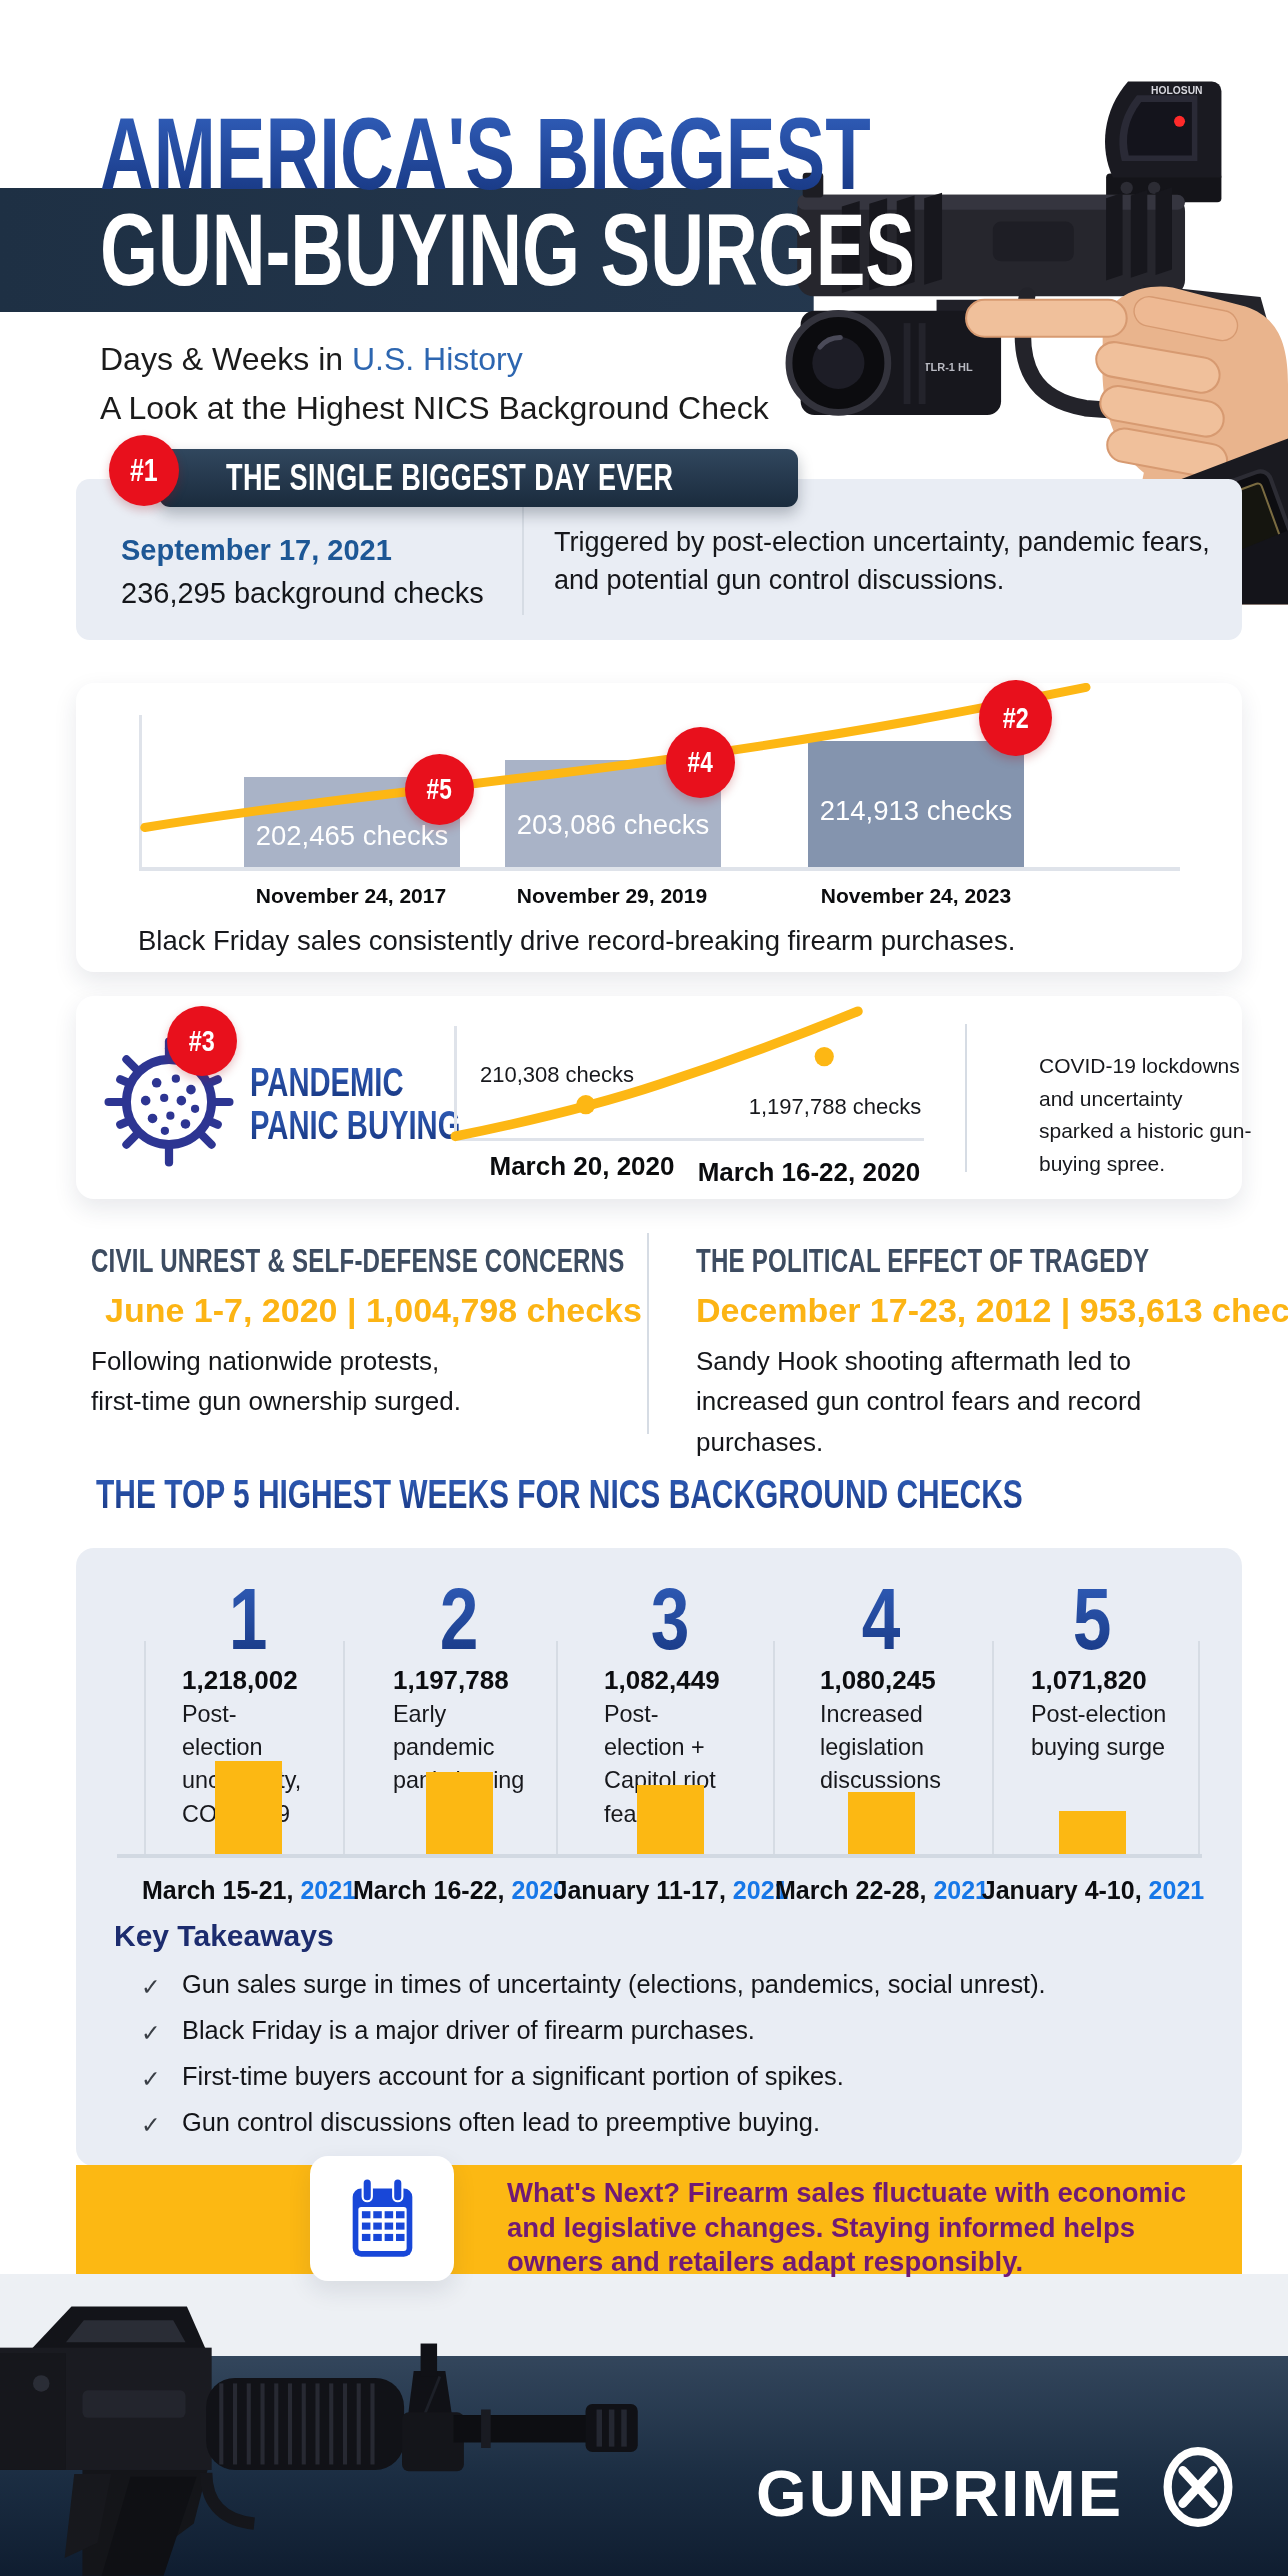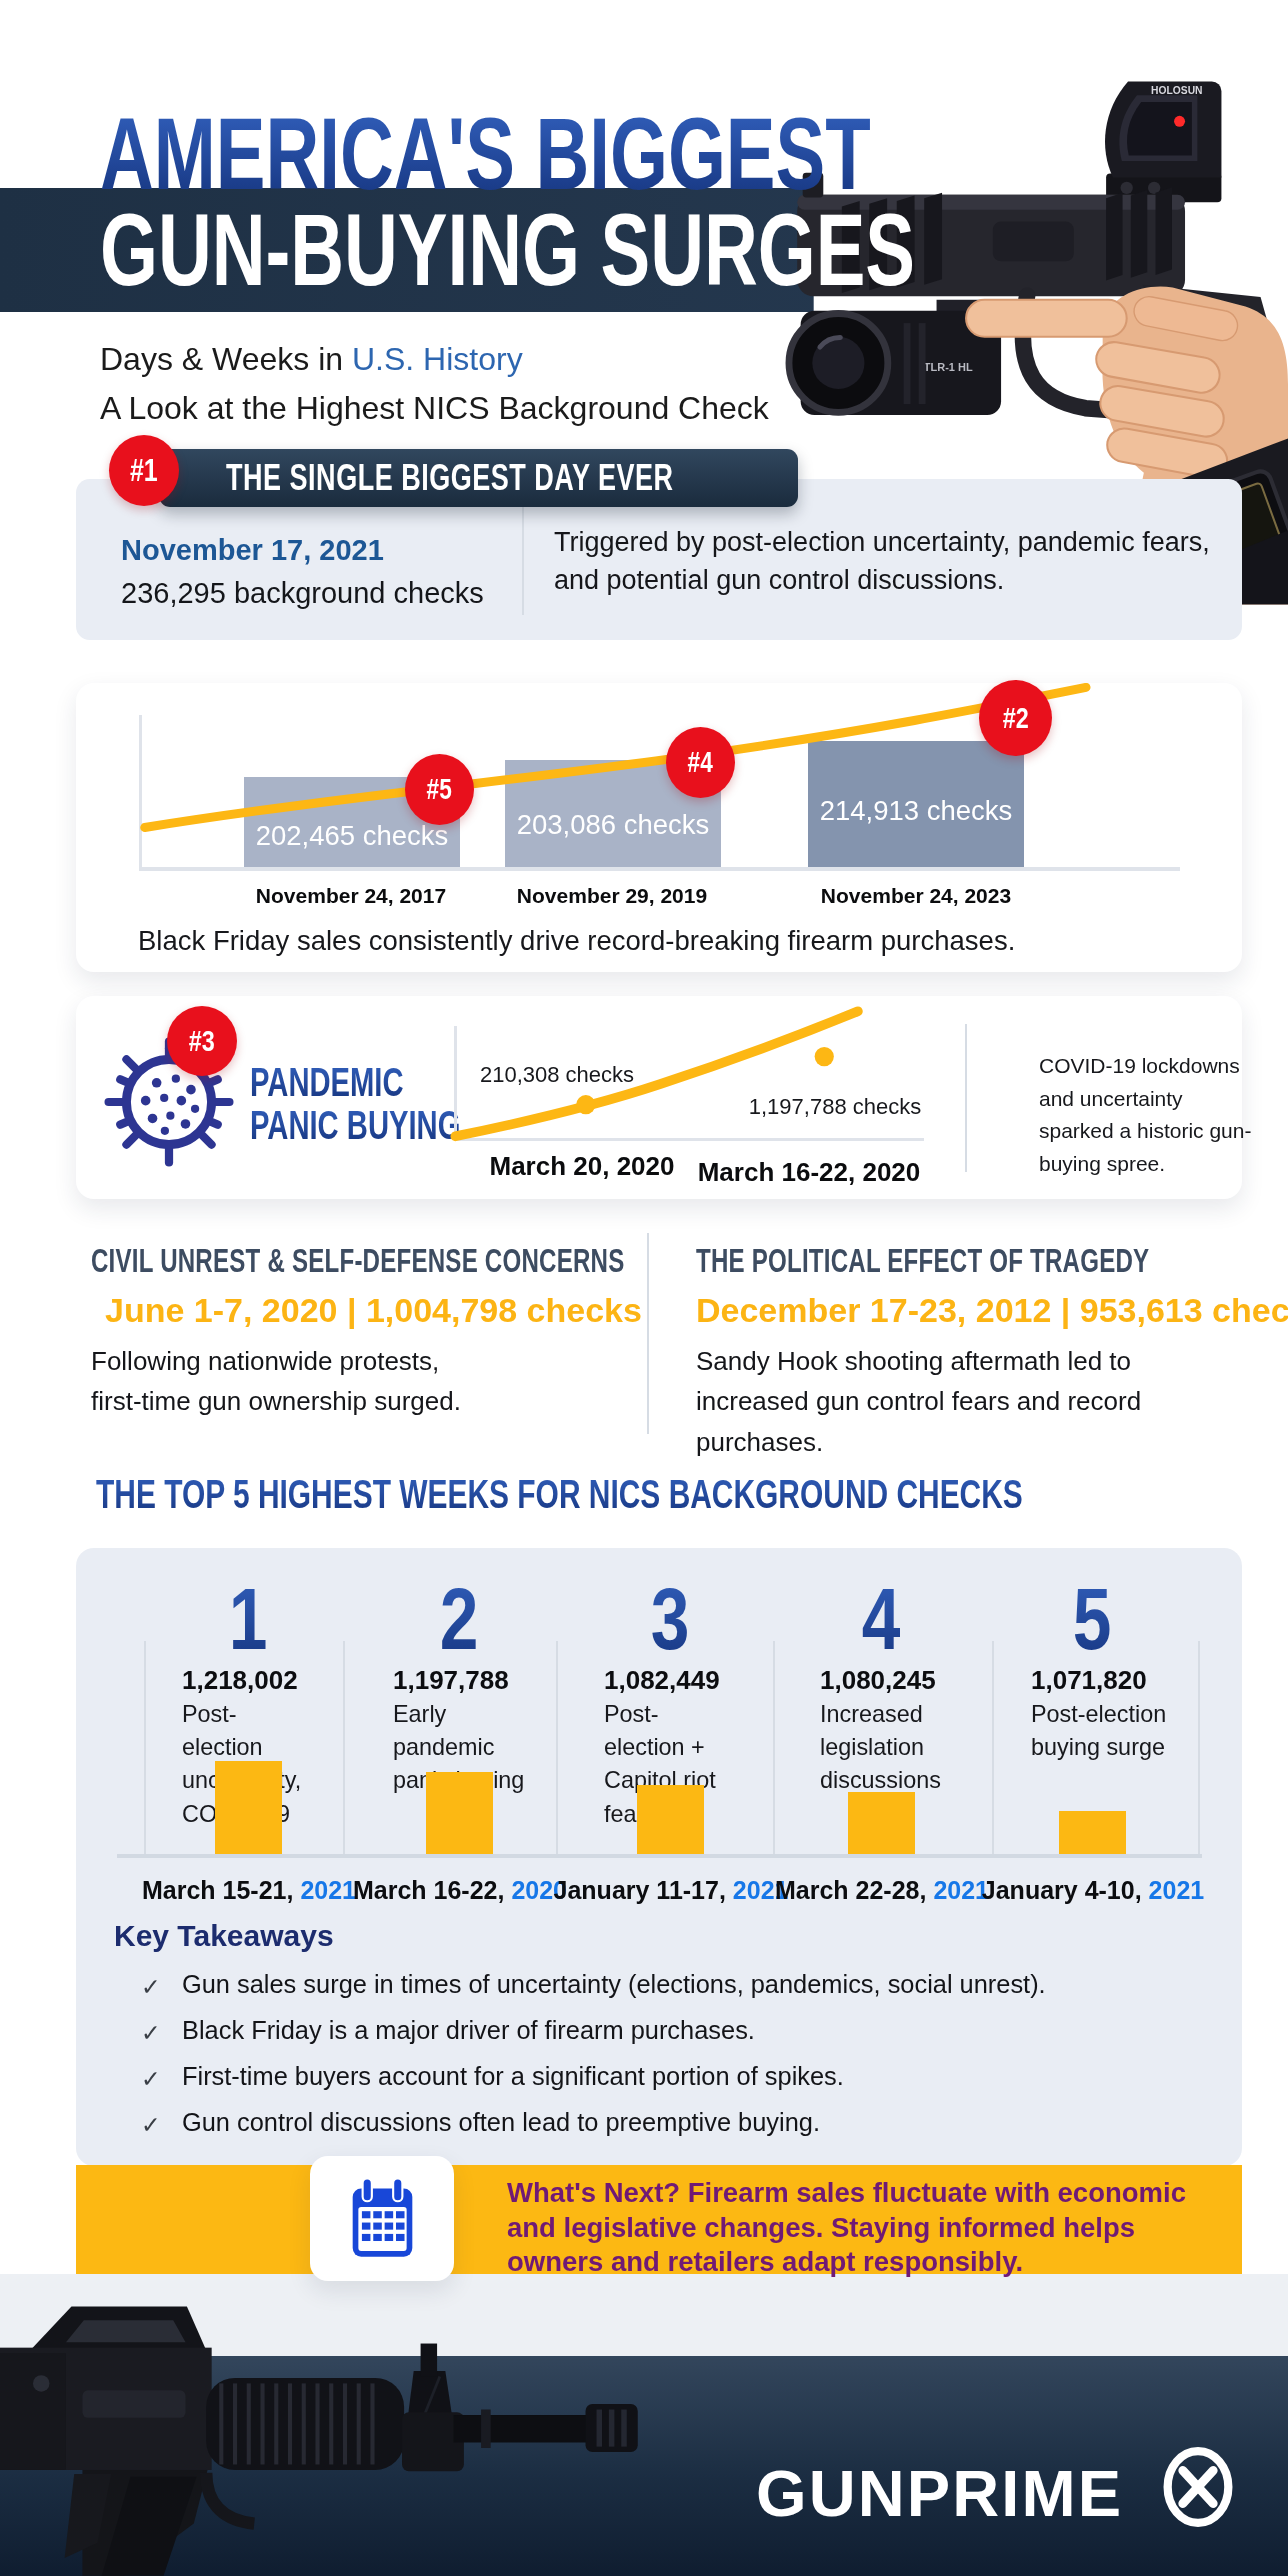--- a/index.html
+++ b/index.html
@@ -113,21 +113,21 @@
   </div>
 
   <div class="abs navy-pill" style="left:159px;top:449px;width:639px;height:58px;z-index:4;display:flex;align-items:center;padding-left:67px;box-sizing:border-box;">
     <span class="cond" style="font-size:37px;color:#ffffff;letter-spacing:0.7px;">THE SINGLE BIGGEST DAY EVER</span>
   </div>
   <div class="abs badge" style="left:109px;top:435px;width:70px;height:71px;z-index:5;">
     <span class="cond-c" style="font-size:32px;">#1</span>
   </div>
 
   <div class="abs card" style="left:76px;top:479px;width:1166px;height:161px;z-index:3;">
-    <div class="abs" style="left:45px;top:55px;font-size:29px;font-weight:bold;color:#1d5795;">November 17, 2021</div>
+    <div class="abs" style="left:45px;top:55px;font-size:29px;font-weight:bold;color:#1d5795;">September 17, 2021</div>
     <div class="abs" style="left:45px;top:98px;font-size:29px;color:#14161a;">236,295 background checks</div>
     <div class="abs divider-v" style="left:446px;top:25px;width:2.1px;height:111px;"></div>
     <div class="abs" style="left:478px;top:45px;width:687px;font-size:27px;color:#15161a;line-height:1.4;">Triggered by post-election uncertainty, pandemic fears, and potential gun control discussions.</div>
   </div>
 
   <div class="abs white-card" style="left:76px;top:683px;width:1166px;height:289px;z-index:3;">
 
     <div class="abs" style="left:63px;top:32px;width:3.4px;height:155px;background:#dfe3ea;"></div>
     <div class="abs" style="left:63px;top:184px;width:1041px;height:4.1px;background:#dfe3ea;"></div>
 

